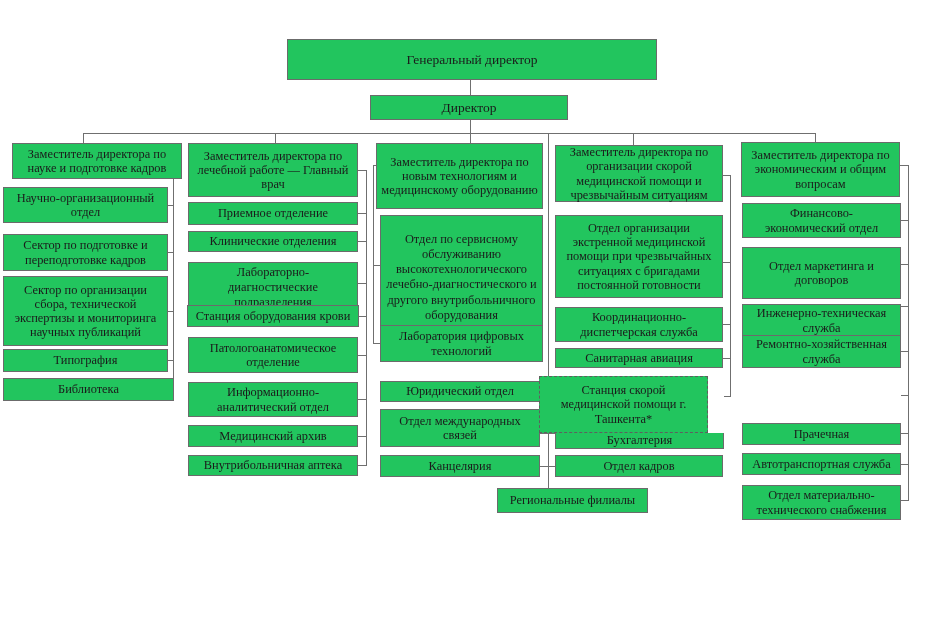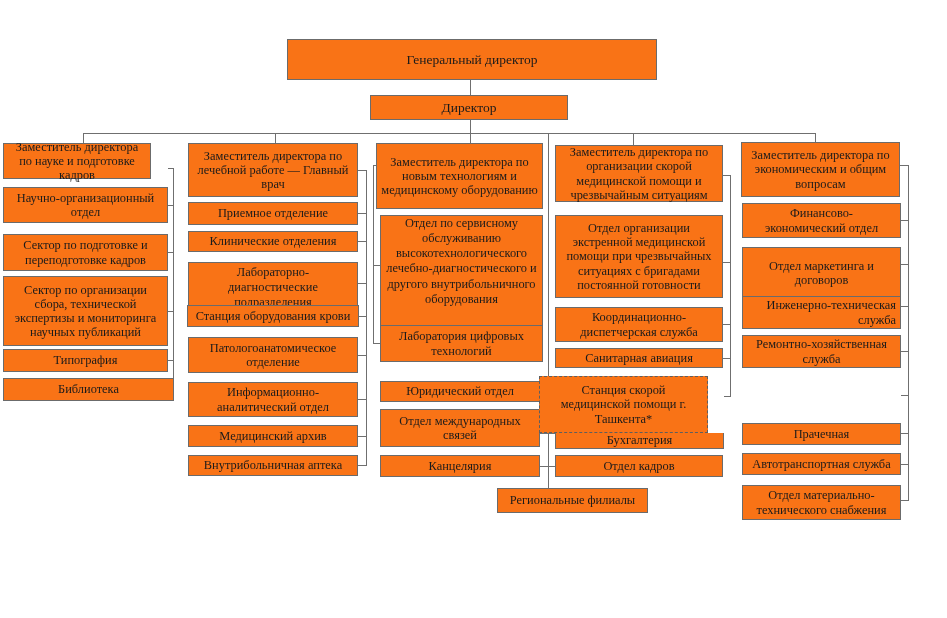--- a/index.html
+++ b/index.html
@@ -2,21 +2,21 @@
 <html><head>
 <meta charset="utf-8">
 <style>
   html,body { margin:0; padding:0; background:#ffffff; }
   .canvas {
     position:relative; width:947px; height:618px; background:#ffffff;
     font-family:"Liberation Serif","DejaVu Serif",serif;
     color:#1b1b1b; overflow:hidden;
   }
   .box {
-    position:absolute; background:#f97316; border:1px solid #6b6b6b;
+    position:absolute; background:#22c55e; border:1px solid #6b6b6b;
     box-sizing:border-box; display:flex; align-items:center; justify-content:center;
     text-align:center; font-size:12.4px; line-height:1.13; padding:1px 4px; z-index:2;
   }
   .lg { font-size:13.5px; }
   .top-align { align-items:flex-start; overflow:hidden; line-height:1.22; }
   .over { z-index:3; }
   .dashed { border:1px dashed #5f5f5f; z-index:3; }
   .no-top { border-top:none; z-index:3; padding:0 4px; }
   .p14 { padding:1px 14px; }
   .p16 { padding:1px 16px; }
@@ -27,56 +27,56 @@
   .vl { width:1px; }
 </style>
 </head>
 <body>
 
 <div class="canvas">
 
   <div class="box lg" style="left:287px;top:39px;width:370px;height:41px;">Генеральный директор</div>
   <div class="box lg" style="left:370px;top:95px;width:198px;height:25px;">Директор</div>
 
-  <div class="box" style="left:3px;top:143px;width:148px;height:36px;">Заместитель директора по науке и подготовке кадров</div>
+  <div class="box" style="left:12px;top:143px;width:170px;height:36px;">Заместитель директора по науке и подготовке кадров</div>
   <div class="box" style="left:3px;top:187px;width:165px;height:36px;">Научно-организационный отдел</div>
   <div class="box" style="left:3px;top:234px;width:165px;height:37px;">Сектор по подготовке и переподготовке кадров</div>
   <div class="box" style="left:3px;top:276px;width:165px;height:70px;">Сектор по организации сбора, технической экспертизы и мониторинга научных публикаций</div>
   <div class="box" style="left:3px;top:349px;width:165px;height:23px;">Типография</div>
   <div class="box" style="left:3px;top:378px;width:171px;height:23px;">Библиотека</div>
 
   <div class="box" style="left:188px;top:143px;width:170px;height:54px;">Заместитель директора по лечебной работе — Главный врач</div>
   <div class="box" style="left:188px;top:202px;width:170px;height:23px;">Приемное отделение</div>
   <div class="box" style="left:188px;top:231px;width:170px;height:21px;">Клинические отделения</div>
   <div class="box top-align p16" style="left:188px;top:262px;width:170px;height:45px;padding-top:2px;">Лабораторно-диагностические подразделения</div>
   <div class="box over" style="left:187px;top:305px;width:172px;height:22px;">Станция оборудования крови</div>
   <div class="box" style="left:188px;top:337px;width:170px;height:36px;">Патологоанатомическое отделение</div>
   <div class="box p14" style="left:188px;top:382px;width:170px;height:35px;">Информационно-аналитический отдел</div>
   <div class="box" style="left:188px;top:425px;width:170px;height:22px;">Медицинский архив</div>
   <div class="box" style="left:188px;top:455px;width:170px;height:21px;">Внутрибольничная аптека</div>
 
   <div class="box" style="left:376px;top:143px;width:167px;height:66px;">Заместитель директора по новым технологиям и медицинскому оборудованию</div>
-  <div class="box top-align" style="left:380px;top:215px;width:163px;height:111px;padding-top:0;">Отдел по сервисному обслуживанию высокотехнологического лечебно-диагностического и другого внутрибольничного оборудования</div>
+  <div class="box top-align" style="left:380px;top:215px;width:163px;height:111px;padding-top:16px;">Отдел по сервисному обслуживанию высокотехнологического лечебно-диагностического и другого внутрибольничного оборудования</div>
   <div class="box over" style="left:380px;top:325px;width:163px;height:37px;">Лаборатория цифровых технологий</div>
   <div class="box" style="left:380px;top:381px;width:160px;height:21px;">Юридический отдел</div>
   <div class="box" style="left:380px;top:409px;width:160px;height:38px;">Отдел международных связей</div>
   <div class="box" style="left:380px;top:455px;width:160px;height:22px;">Канцелярия</div>
 
   <div class="box" style="left:555px;top:145px;width:168px;height:57px;">Заместитель директора по организации скорой медицинской помощи и чрезвычайным ситуациям</div>
   <div class="box" style="left:555px;top:215px;width:168px;height:83px;">Отдел организации экстренной медицинской помощи при чрезвычайных ситуациях с бригадами постоянной готовности</div>
   <div class="box p16" style="left:555px;top:307px;width:168px;height:35px;">Координационно-диспетчерская служба</div>
   <div class="box" style="left:555px;top:348px;width:168px;height:20px;">Санитарная авиация</div>
   <div class="box dashed p18" style="left:539px;top:376px;width:169px;height:57px;">Станция скорой медицинской помощи г. Ташкента*</div>
   <div class="box no-top" style="left:555px;top:433px;width:169px;height:16px;">Бухгалтерия</div>
   <div class="box" style="left:555px;top:455px;width:168px;height:22px;">Отдел кадров</div>
 
   <div class="box" style="left:741px;top:142px;width:159px;height:55px;">Заместитель директора по экономическим и общим вопросам</div>
   <div class="box p20" style="left:742px;top:203px;width:159px;height:35px;">Финансово-экономический отдел</div>
   <div class="box p16" style="left:742px;top:247px;width:159px;height:52px;">Отдел маркетинга и договоров</div>
-  <div class="box" style="left:742px;top:296px;width:159px;height:33px;text-align:right;">Инженерно-техническая служба</div>
+  <div class="box" style="left:742px;top:304px;width:159px;height:33px;">Инженерно-техническая служба</div>
   <div class="box" style="left:742px;top:335px;width:159px;height:33px;">Ремонтно-хозяйственная служба</div>
   <div class="box" style="left:742px;top:423px;width:159px;height:22px;">Прачечная</div>
   <div class="box" style="left:742px;top:453px;width:159px;height:22px;">Автотранспортная служба</div>
   <div class="box" style="left:742px;top:485px;width:159px;height:35px;">Отдел материально-технического снабжения</div>
 
   <div class="box" style="left:497px;top:488px;width:151px;height:25px;">Региональные филиалы</div>
 
   <div class="vl" style="left:470px;top:80px;height:15px;"></div>
   <div class="vl" style="left:470px;top:120px;height:13px;"></div>
   <div class="hl" style="left:83px;top:133px;width:733px;"></div>

